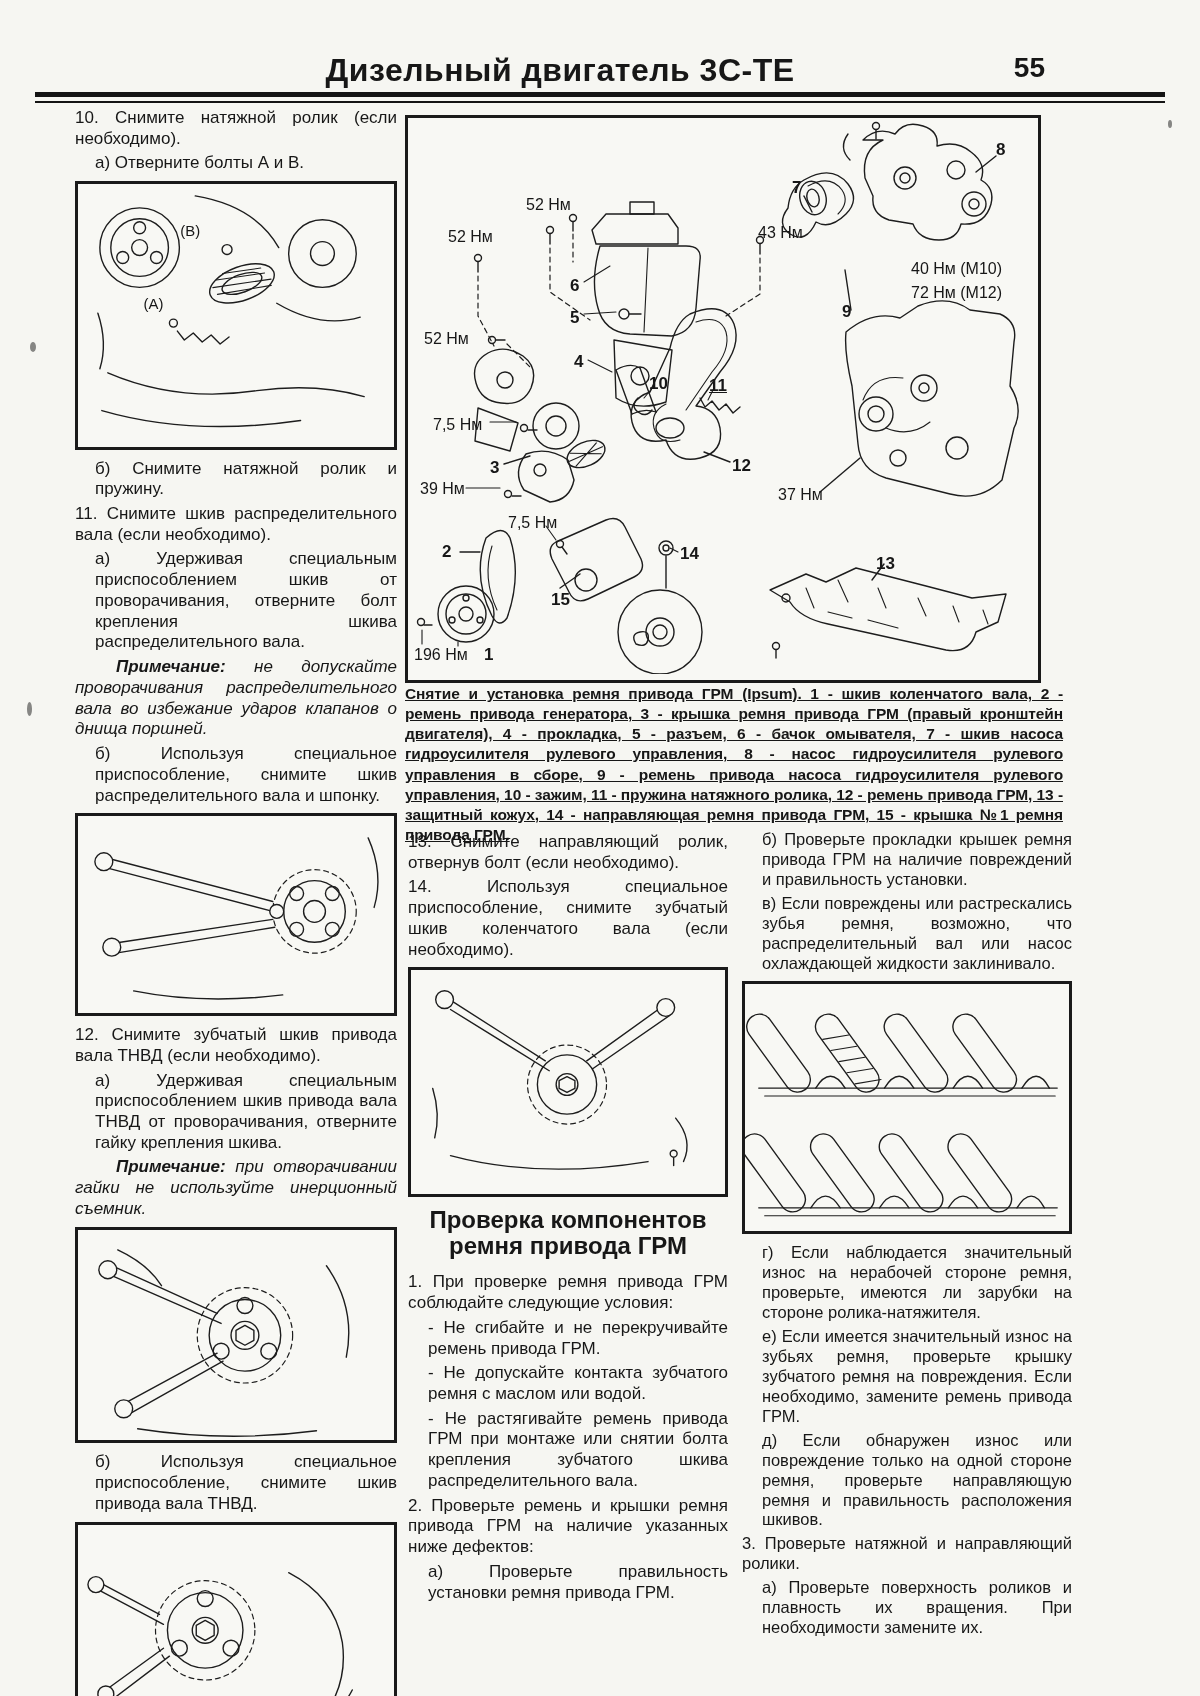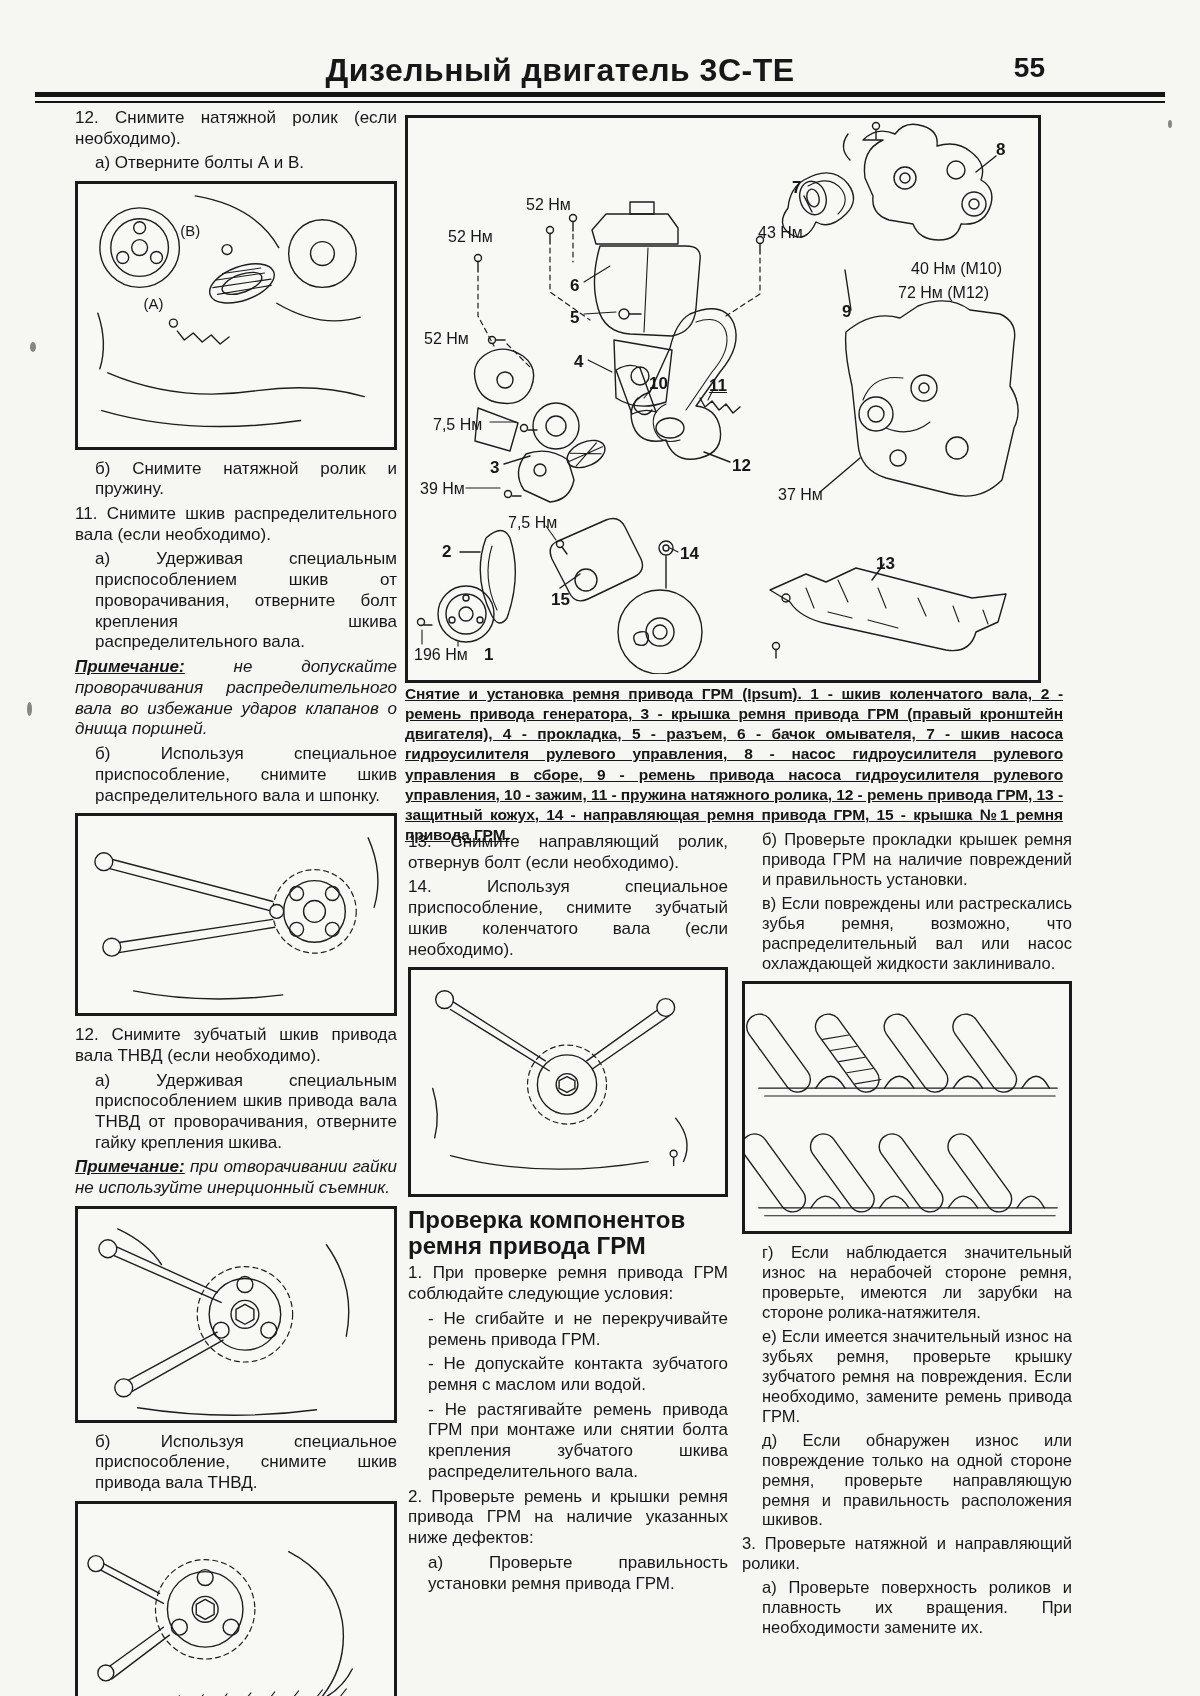--- a/index.html
+++ b/index.html
@@ -13,70 +13,70 @@
   .rule1{position:absolute;left:35px;top:92px;width:1130px;height:5px;background:#141414;}
   .rule2{position:absolute;left:35px;top:101px;width:1130px;height:2px;background:#141414;}
   
   .col{position:absolute;font-size:17px;line-height:1.22;text-align:justify;}
   .col p{margin:0 0 4px 0;}
   .col-left{left:75px;top:108px;width:322px;}
   .col-mid{left:408px;top:832px;width:320px;}
   .col-right{left:742px;top:830px;width:330px;font-size:16.5px;line-height:1.21;}
   .sub{padding-left:20px;}
   .note{font-style:italic;}
-  .note .nlabel{font-weight:bold;text-decoration:underline;}
+  .note .nlabel{font-weight:bold;margin-left:41px;}
   
   .figure{border:3px solid #1a1a1a;background:#f8f8f4;margin:7px 0 9px 0;}
   .figure svg{display:block;width:100%;height:auto;}
   .sk *{fill:none;stroke:#1d1d1d;stroke-width:1.4;stroke-linecap:round;stroke-linejoin:round;}
   .sk .dash{stroke-dasharray:5,4;stroke-width:1.2;}
   .sk .thin{stroke-width:1.1;}
   .sk .fillp{fill:#f8f8f4;}
   .sk text{fill:#171717;stroke:none;font-family:"Liberation Sans",sans-serif;font-size:15px;}
   
   .diagram-box{position:absolute;left:405px;top:115px;width:630px;height:562px;
                border:3px solid #1a1a1a;background:#f8f8f4;}
   .diagram-box svg{position:absolute;left:0;top:0;}
   .dlab{position:absolute;font-size:16px;white-space:nowrap;}
   .dnum{position:absolute;font-size:17px;font-weight:bold;white-space:nowrap;}
   
   #lab-52-1{left:118px;top:78px;}   #lab-52-2{left:40px;top:110px;}
   #lab-52-3{left:16px;top:212px;}   #lab-43{left:350px;top:106px;}
-  #lab-40{left:503px;top:142px;}    #lab-72{left:490px;top:166px;}
+  #lab-40{left:503px;top:142px;}    #lab-72{left:503px;top:166px;}
   #lab-75-1{left:25px;top:298px;}   #lab-39{left:12px;top:362px;}
   #lab-75-2{left:100px;top:396px;}  #lab-37{left:370px;top:368px;}
   #lab-196{left:6px;top:528px;}
   #num-1{left:76px;top:527px;}  #num-2{left:34px;top:424px;}
   #num-3{left:82px;top:340px;}  #num-4{left:166px;top:234px;}
   #num-5{left:162px;top:190px;} #num-6{left:162px;top:158px;}
   #num-7{left:384px;top:60px;}  #num-8{left:588px;top:22px;}
   #num-9{left:434px;top:184px;} #num-10{left:241px;top:256px;}
   #num-11{left:301px;top:258px;text-decoration:underline;}#num-12{left:324px;top:338px;}
   #num-13{left:468px;top:436px;}#num-14{left:272px;top:426px;}
   #num-15{left:143px;top:472px;}
   
   .caption{position:absolute;left:405px;top:684px;width:658px;font-size:15.5px;
            font-weight:bold;line-height:1.3;text-align:justify;letter-spacing:-.1px;text-decoration:underline;}
   
-  .sec-head{font-size:24px;font-weight:bold;line-height:1.1;text-align:left;margin:10px 0 4px 0;}
+  .sec-head{font-size:24px;font-weight:bold;line-height:1.1;text-align:center;margin:10px 0 13px 0;}
   
   .speck{position:absolute;background:#2a2a2a;border-radius:50%;opacity:.55;}
 </style>
 </head>
 <body>
 
 <div class="page">
 
   <div class="hdr-title">Дизельный двигатель 3C-TE</div>
   <div class="hdr-num">55</div>
   <div class="rule1"></div>
   <div class="rule2"></div>
 
   <div class="col col-left">
-    <p>12. Снимите натяжной ролик (если необходимо).</p>
+    <p>10. Снимите натяжной ролик (если необходимо).</p>
     <p class="sub">а) Отверните болты А и В.</p>
 
     <div class="figure">
       <svg class="sk" viewBox="0 0 318 264">
         <circle cx="62" cy="64" r="40"></circle>
           <circle cx="62" cy="64" r="29"></circle>
           <circle cx="62" cy="64" r="8"></circle>
         <circle cx="62" cy="44" r="6"></circle>
           <circle cx="45" cy="74" r="6"></circle>
           <circle cx="79" cy="74" r="6"></circle>

